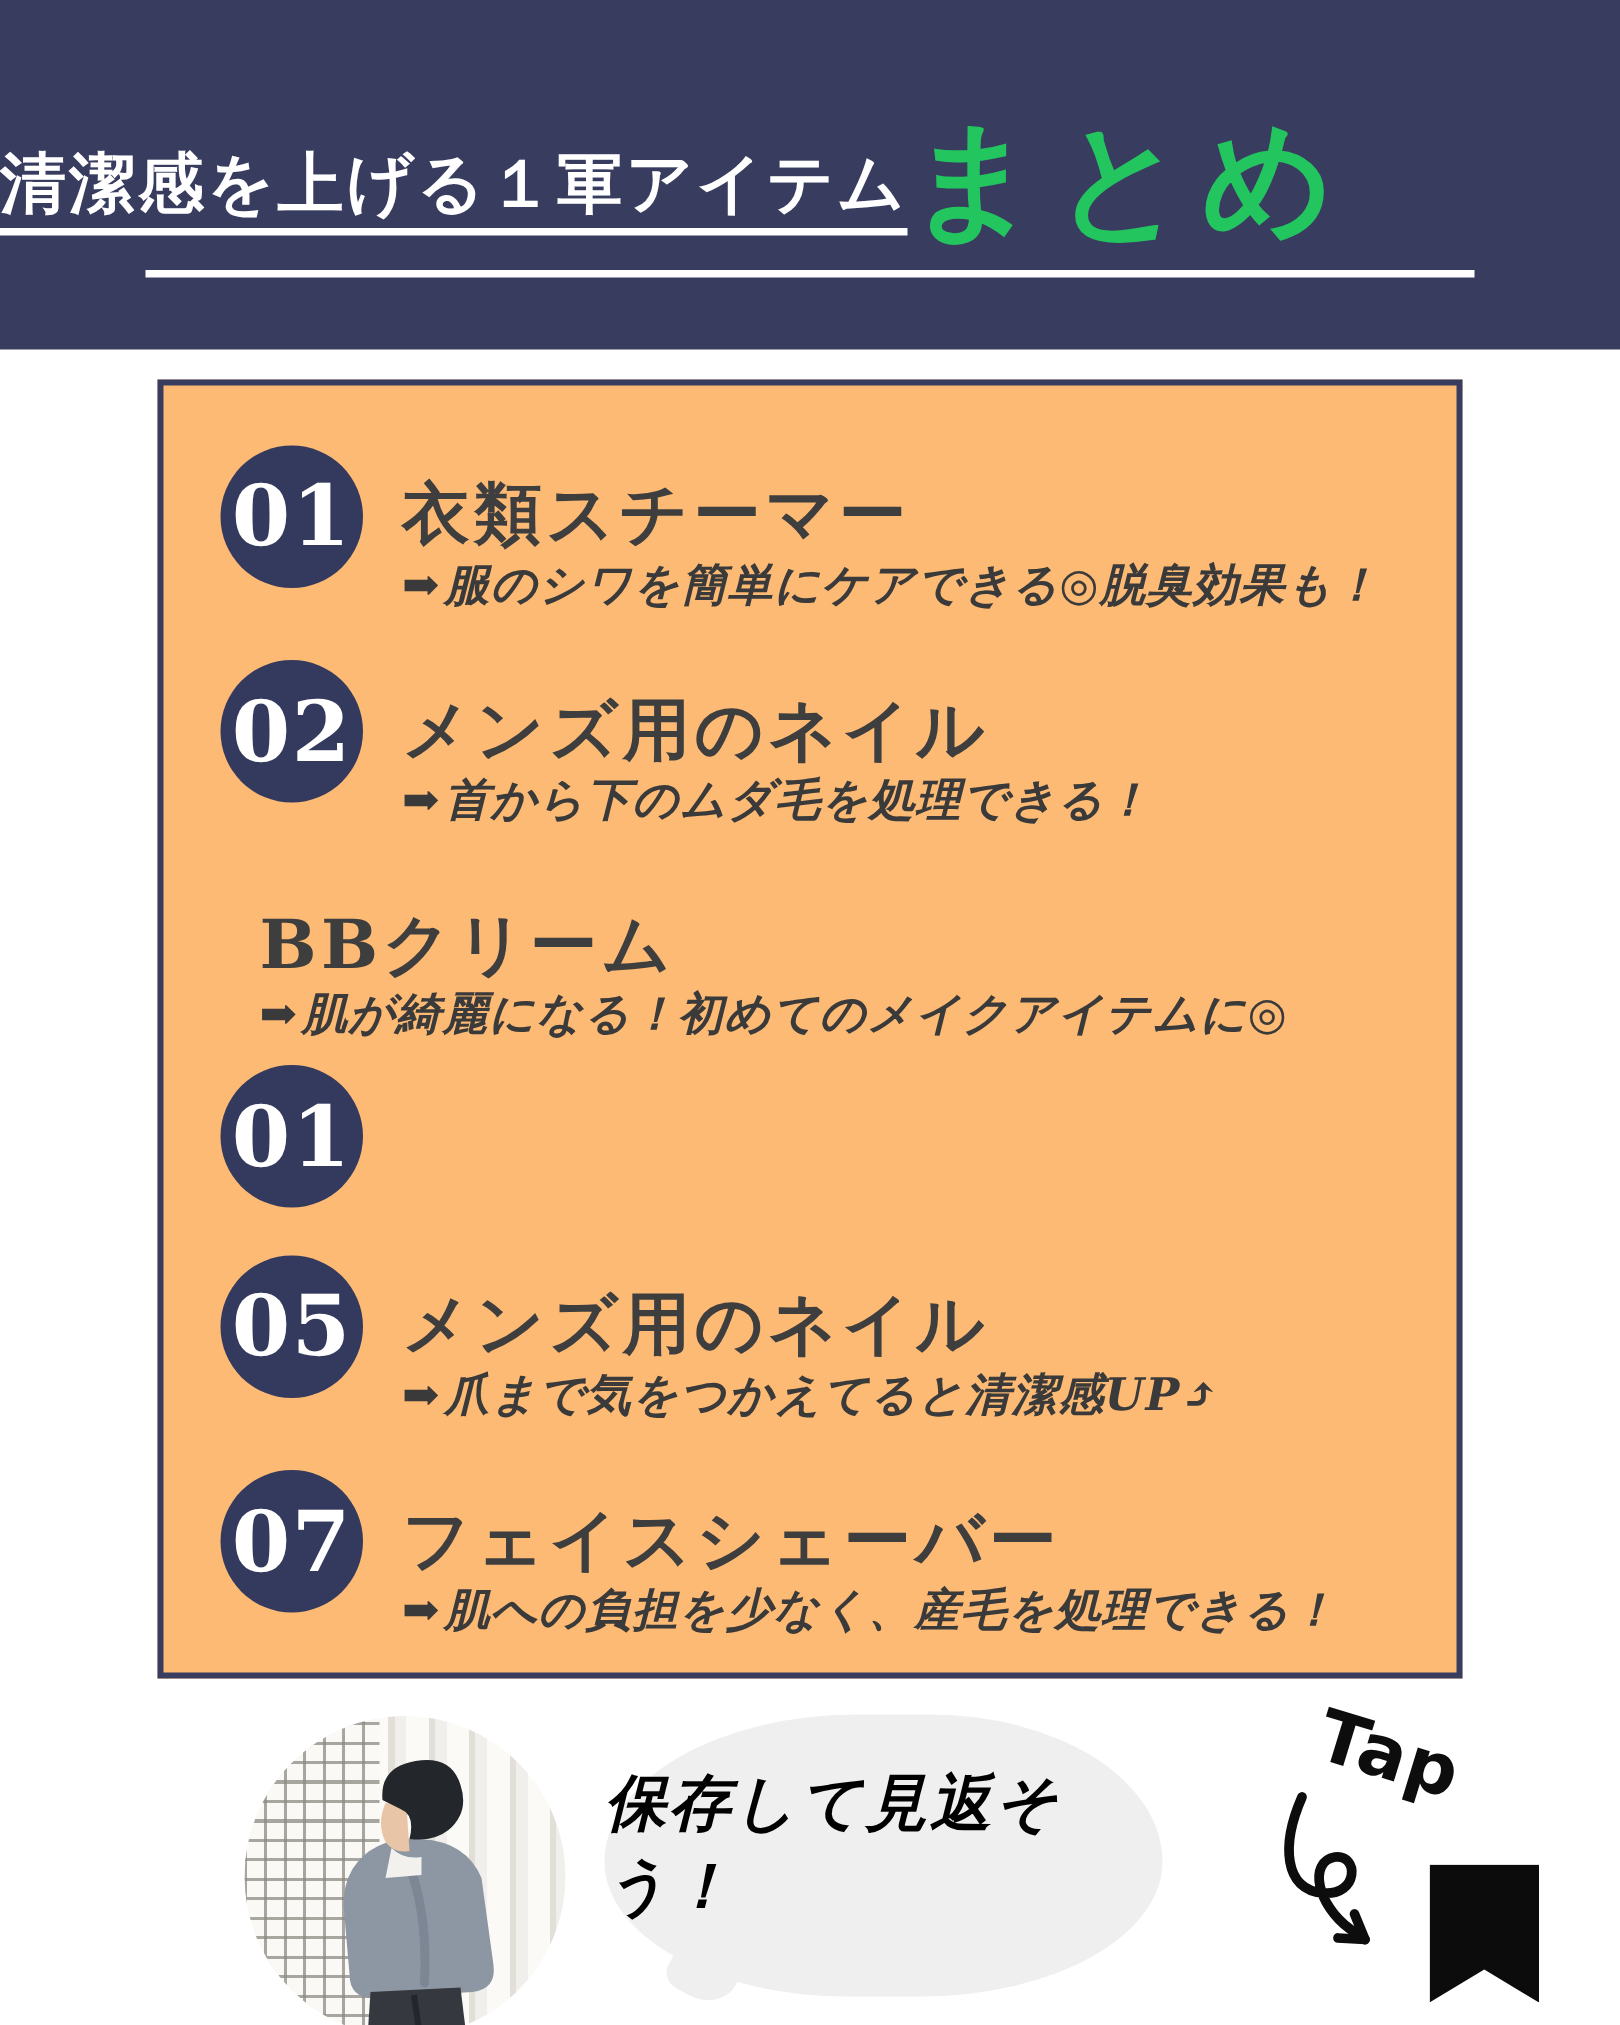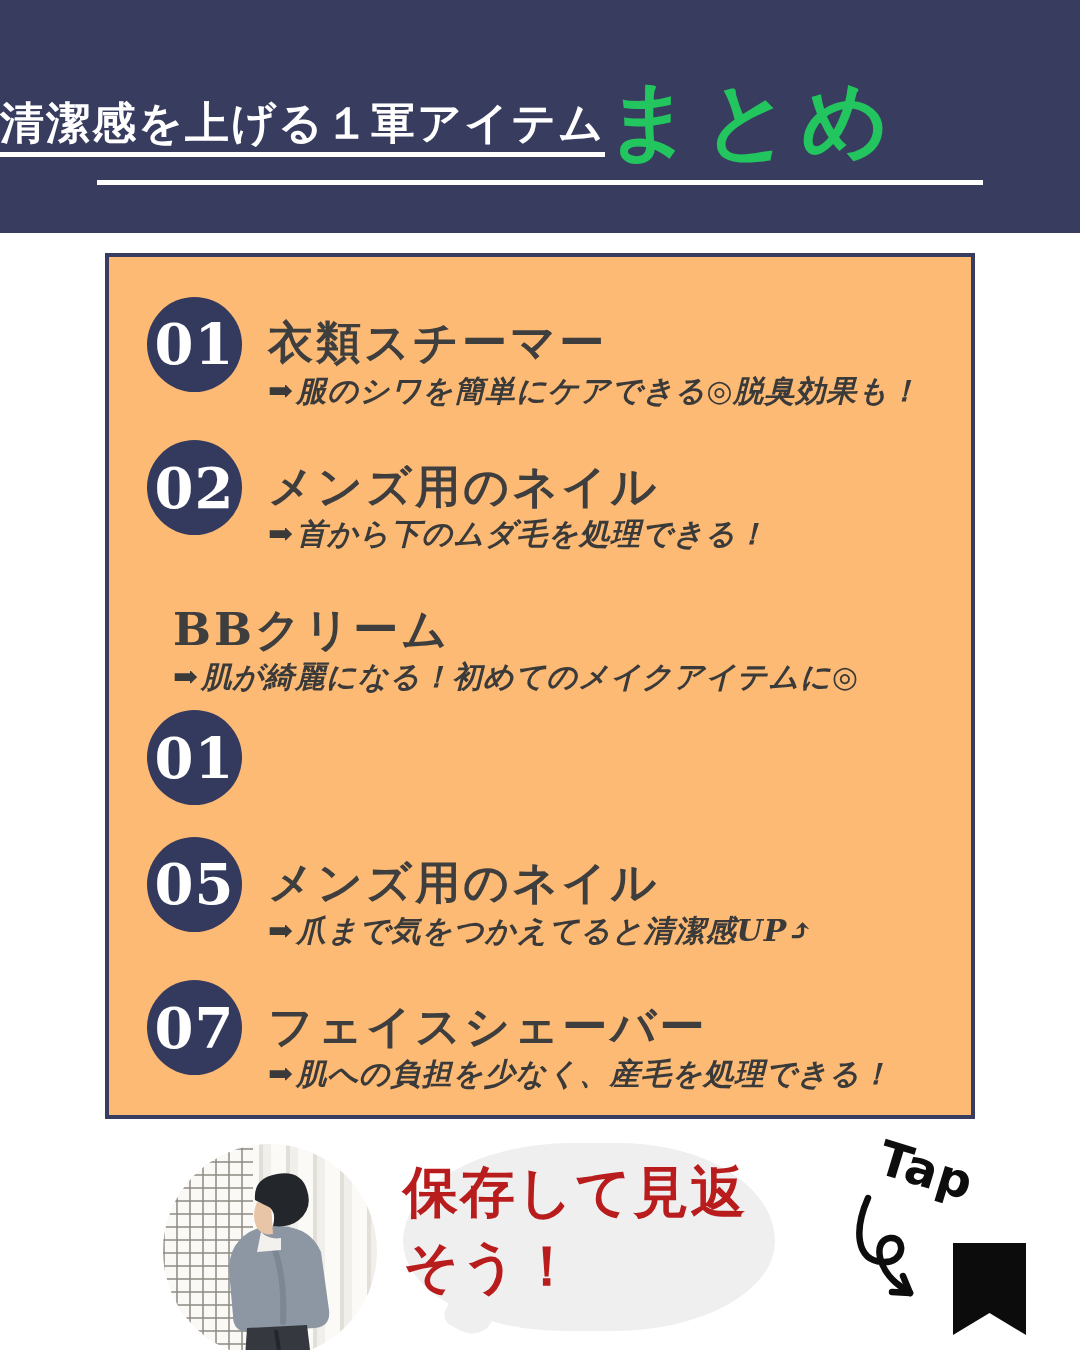--- a/index.html
+++ b/index.html
@@ -77,22 +77,23 @@
     background:#efefef; border-radius:52% 48% 50% 50% / 60% 60% 55% 55%;
     display:flex; align-items:center; justify-content:center;
   }
   .bubble-tail {
     position:absolute; left:447px; top:1293px; width:46px; height:40px;
     background:#efefef; border-radius:10% 70% 75% 40%;
     transform:rotate(28deg);
   }
   .bubble-text {
     font-family:"DejaVu Sans","Liberation Sans",sans-serif;
-    font-size:55px; font-weight:bold; color:#b91c1c; letter-spacing:2px;
+    font-size:41px; font-weight:bold; color:#000000; letter-spacing:2px;
     margin-top:-14px;
+    font-style:italic;
   }
 
   .tap-label {
     position:absolute; left:878px; top:1142px;
     font-family:"DejaVu Sans","Liberation Sans",sans-serif;
     font-size:48px; font-weight:bold; color:#0d0d0d;
     transform:rotate(17deg); letter-spacing:1px;
   }
   .tap-arrow { position:absolute; left:852px; top:1192px; }
   .bookmark {

